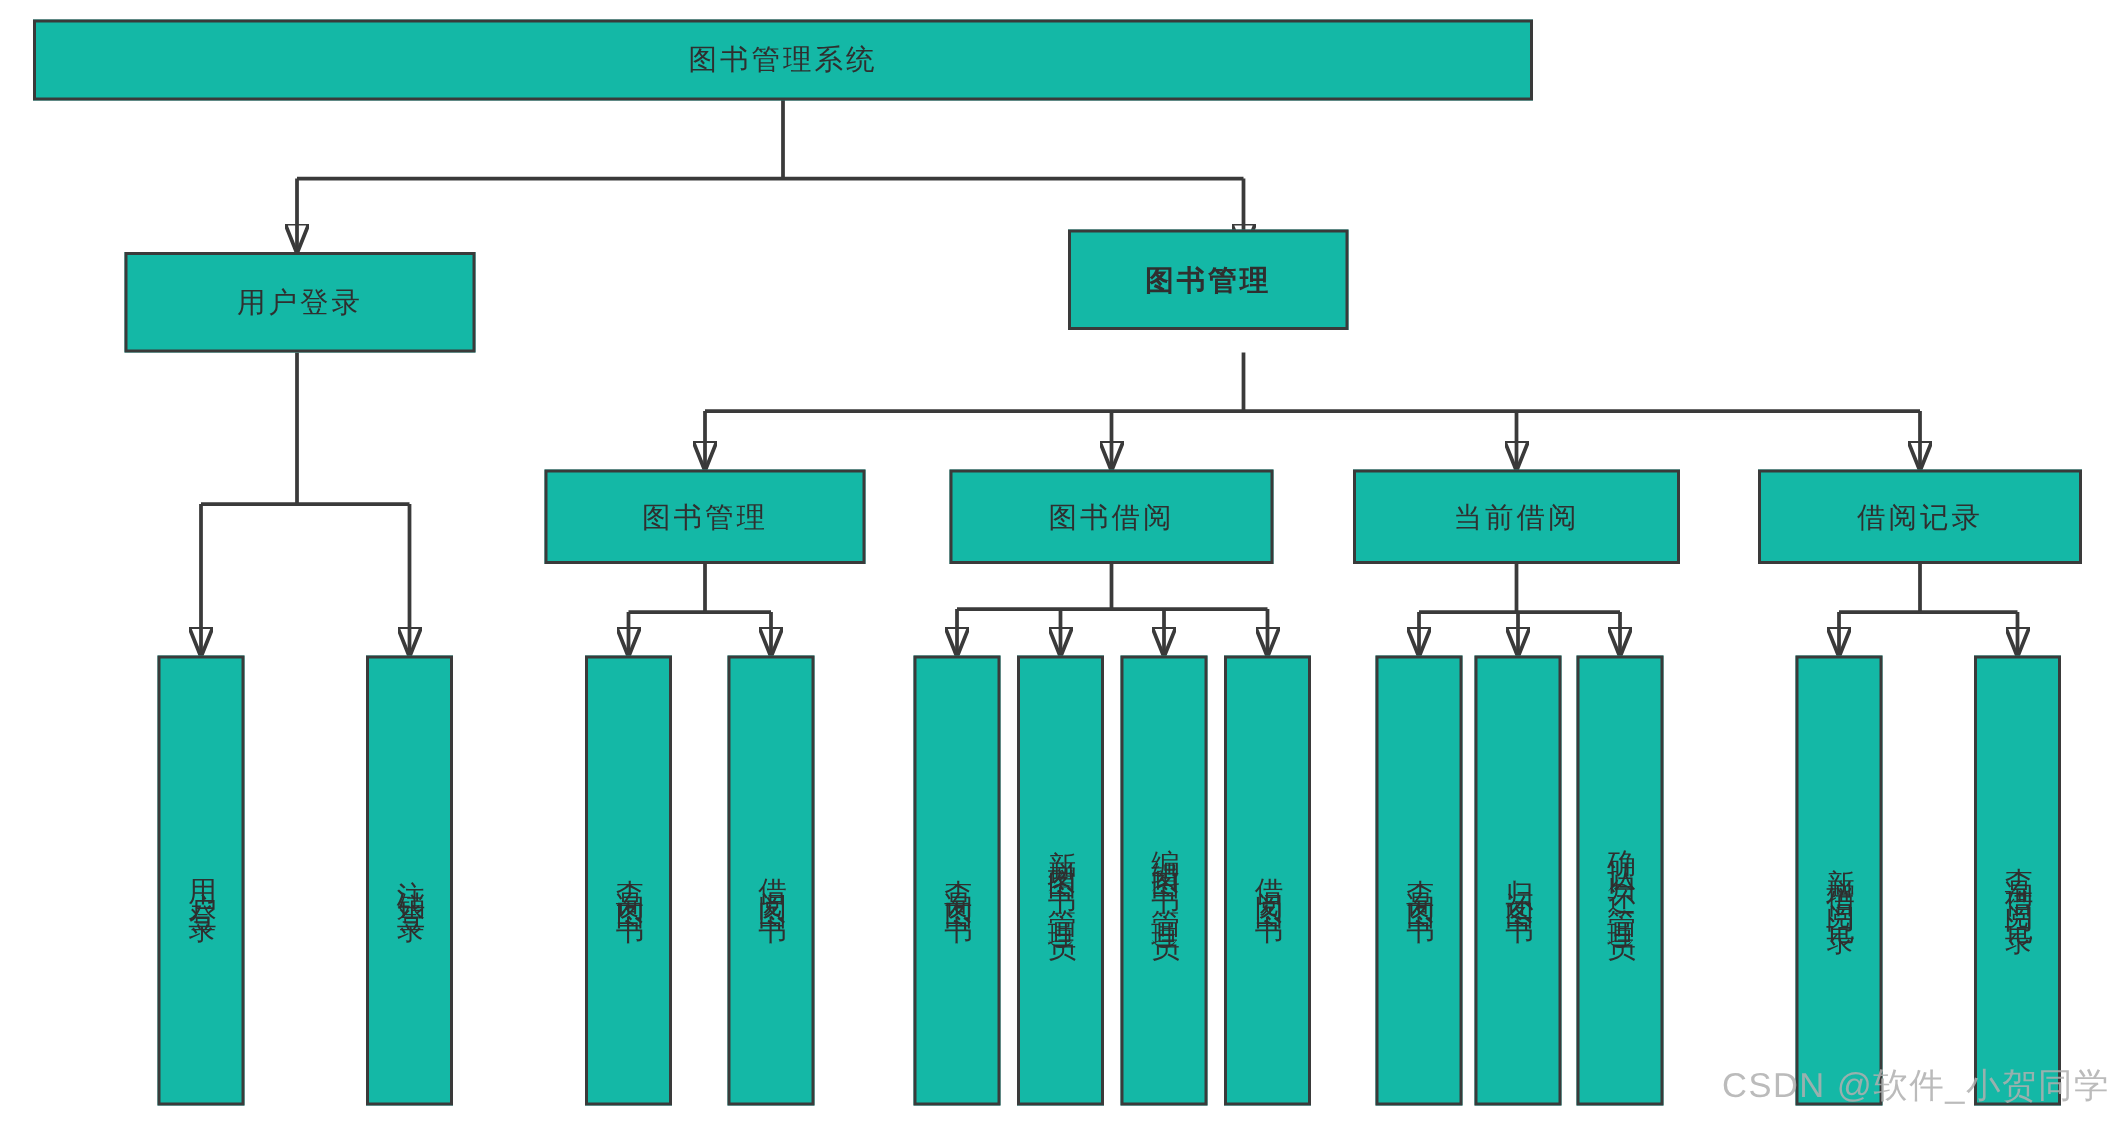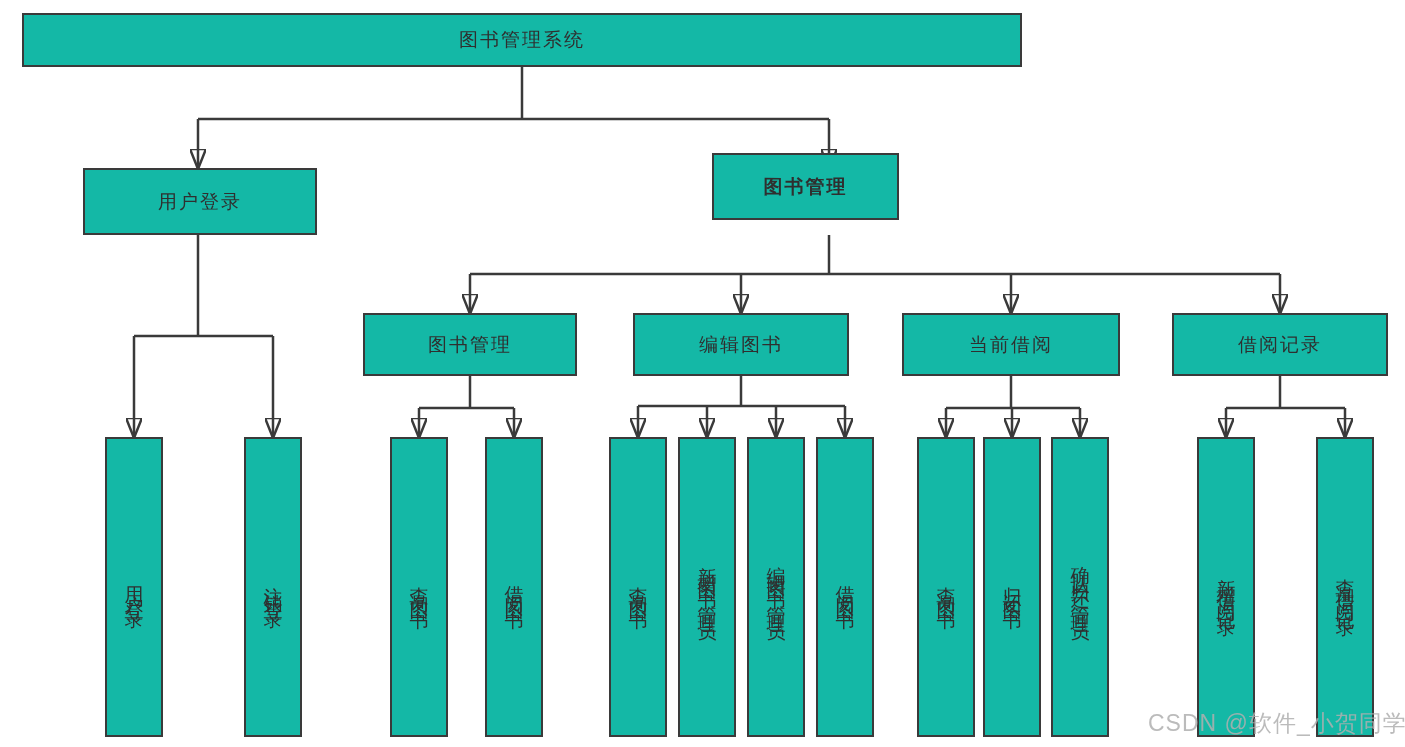--- a/index.html
+++ b/index.html
@@ -121,21 +121,21 @@
     <span>用户登录</span>
   </div>
   <div class="box" id="b-mgmt">
     <span>图书管理</span>
   </div>
 
   <div class="box" id="b-rec">
     <span>图书管理</span>
   </div>
   <div class="box" id="b-bor">
-    <span>编辑图书</span>
+    <span>图书借阅</span>
   </div>
   <div class="box" id="b-cur">
     <span>当前借阅</span>
   </div>
   <div class="box" id="b-his">
     <span>借阅记录</span>
   </div>
 
   <div class="box leaf" id="l-login-user">
     <span>用户登录</span>

